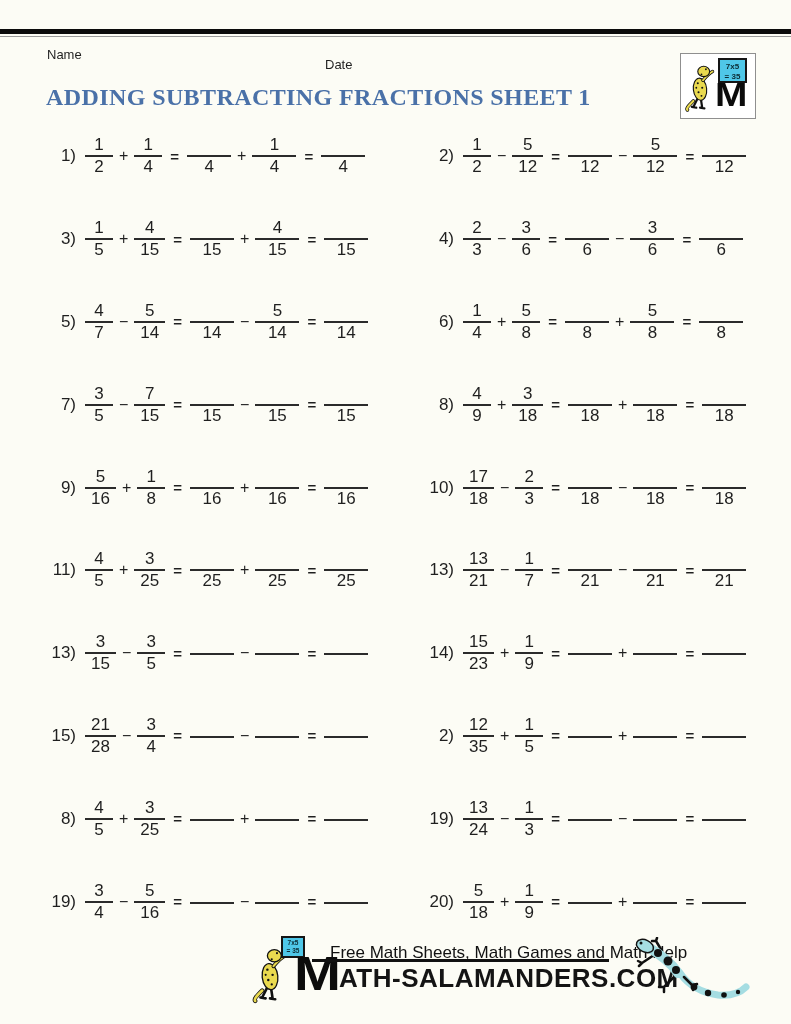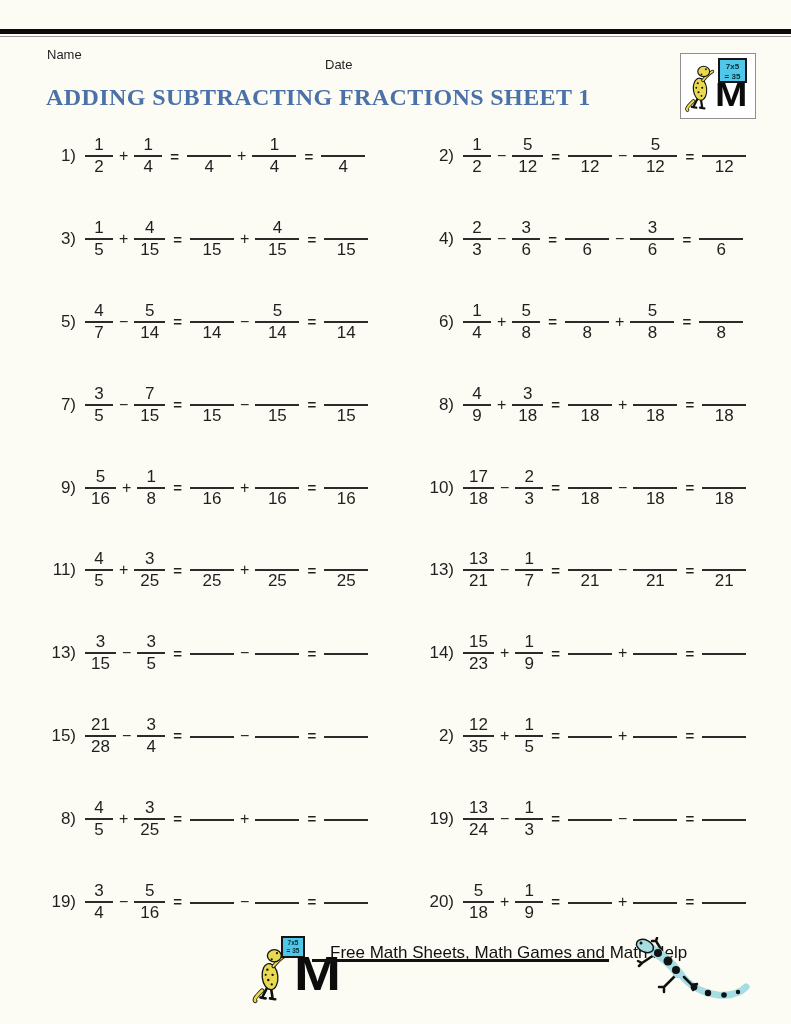--- a/index.html
+++ b/index.html
@@ -643,20 +643,21 @@
     <circle cx="18" cy="34" r="1.2" fill="#111"></circle>
       <circle cx="25" cy="16" r="1.2" fill="#111"></circle>
   </svg>
   <div class="f-sign">
     <div>7x5</div>
     <div>= 35</div>
   </div>
   <span class="f-bigm">M</span>
   <div class="f-tagline">Free Math Sheets, Math Games and Math Help</div>
   <div class="f-rule"></div>
+  <span class="f-site">ATH-SALAMANDERS.COM</span>
   <svg class="f-gecko" width="122" height="64" viewBox="0 0 122 64">
     <path d="M52 36 C60 48 74 56 90 58 C102 59 112 56 118 50" fill="none" stroke="#a5dde2" stroke-width="7" stroke-linecap="round"></path>
     <circle cx="66" cy="50" r="3.4" fill="#111"></circle>
       <circle cx="80" cy="56" r="3.2" fill="#111"></circle>
     <circle cx="96" cy="58" r="2.8" fill="#111"></circle>
       <circle cx="110" cy="55" r="2.2" fill="#111"></circle>
     <path d="M26 18 L14 26 M14 26 l-4 -2 M14 26 l-3 3 M34 14 l-6 -10 M28 4 l-4 0 M28 4 l1 -3 M48 38 l-12 12 M36 50 l-5 0 M36 50 l0 5 M56 40 l8 8 M64 48 l5 -1 M64 48 l1 5" stroke="#111" stroke-width="2.5" fill="none" stroke-linecap="round"></path>
     <path d="M20 10 C30 16 42 24 50 36" fill="none" stroke="#a5dde2" stroke-width="10" stroke-linecap="round"></path>
     <circle cx="30" cy="16" r="4" fill="#111"></circle>
       <circle cx="40" cy="24" r="4.5" fill="#111"></circle>

